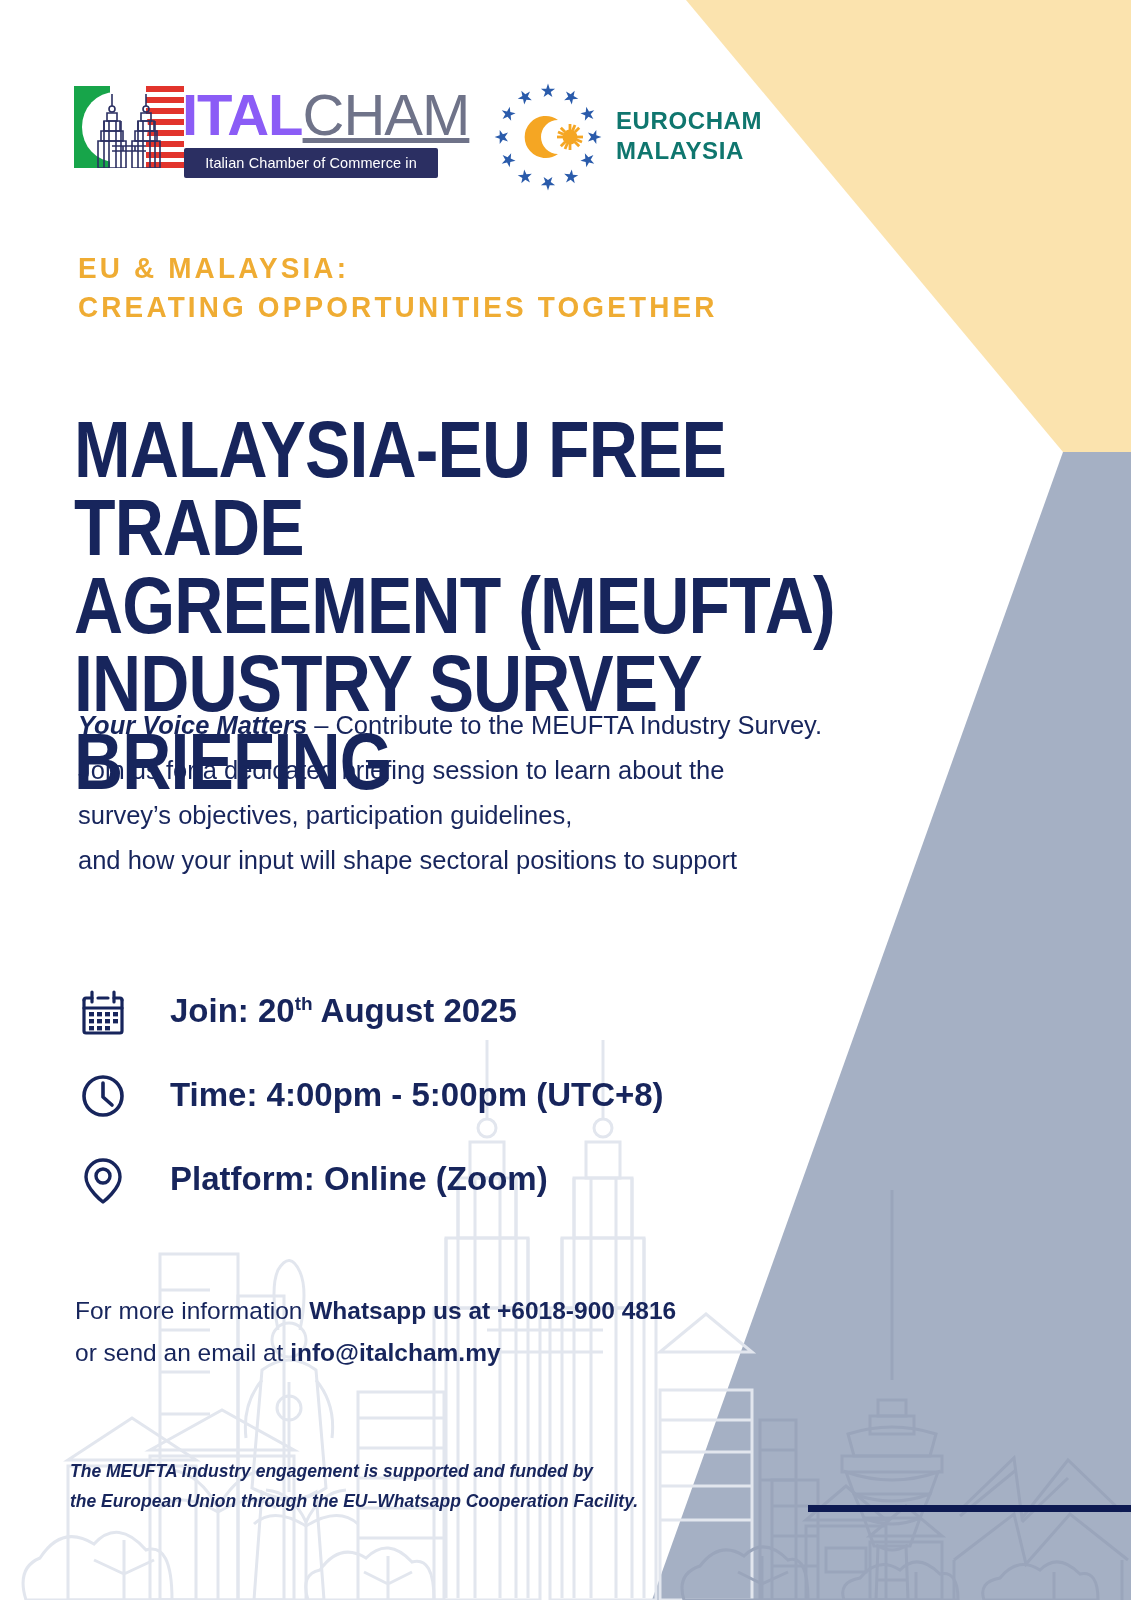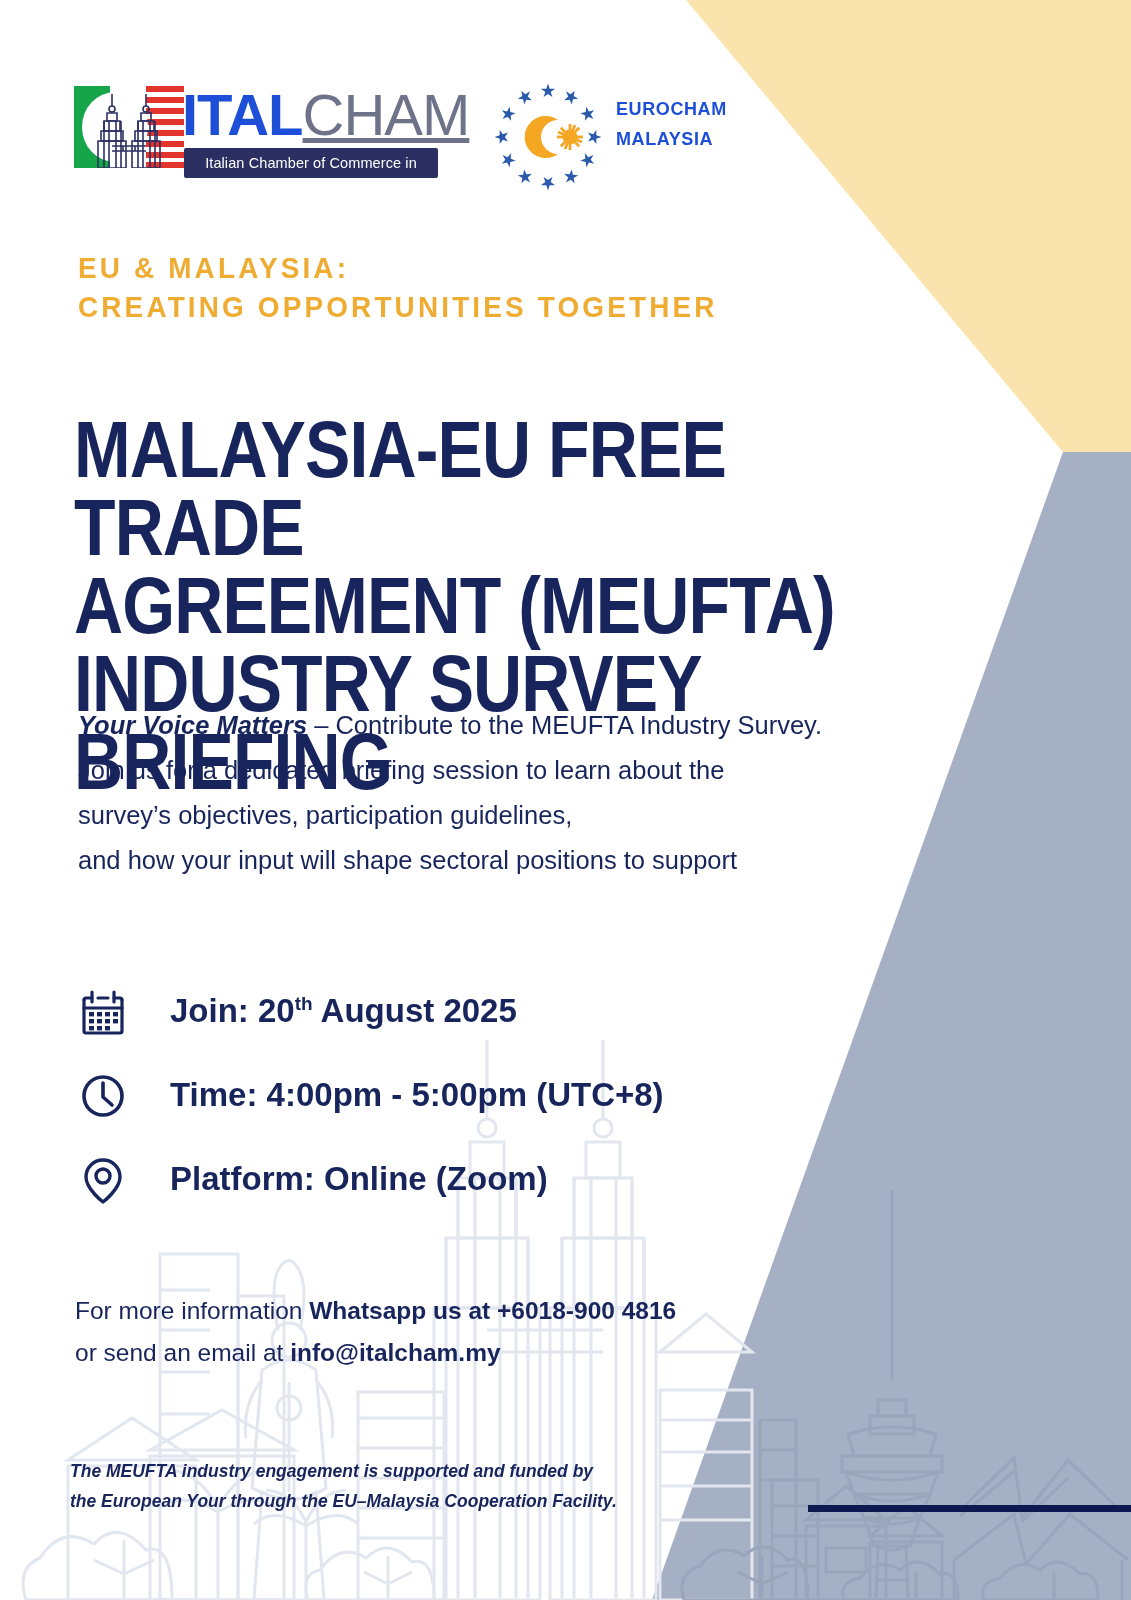--- a/index.html
+++ b/index.html
@@ -16,28 +16,28 @@
 
   .italcham{position:absolute;left:0;top:8px;width:364px;height:100px;}
   .ital-flag{position:absolute;left:0;top:0;width:110px;height:82px;}
   .ital-green{position:absolute;left:0;top:0;width:36px;height:82px;background:#17a54a;}
   .ital-white{position:absolute;left:36px;top:0;width:36px;height:82px;background:#ffffff;}
   .ital-red{position:absolute;left:72px;top:0;width:38px;height:82px;background:#ffffff;}
   .ital-red i{position:absolute;left:0;width:38px;height:6px;background:#e2342c;display:block;}
   .ital-circle{position:absolute;left:8px;top:6px;width:66px;height:70px;border-radius:50%;background:#ffffff;}
   .ital-towers{position:absolute;left:18px;top:2px;width:74px;height:80px;}
   .ital-word{position:absolute;left:108px;top:-2px;font-size:58px;font-weight:bold;letter-spacing:-1px;line-height:62px;}
-  .ital-word .b{color:#1d4ed8;}
+  .ital-word .b{color:#8b5cf6;}
   .ital-word .t{color:#6f7389;font-weight:300;text-decoration:underline;}
   .ital-bar{position:absolute;left:110px;top:62px;width:254px;height:30px;background:#2b2f62;border-radius:2px;
             color:#fff;font-size:14.5px;line-height:30px;text-align:center;letter-spacing:.1px;}
   .ital-bar b{font-weight:bold;}
 
   .eurocham{position:absolute;left:412px;top:0px;width:310px;height:118px;}
-  .ec-text{position:absolute;left:130px;top:16px;color:#1d4ed8;font-weight:bold;font-size:18px;
+  .ec-text{position:absolute;left:130px;top:28px;color:#0f766e;font-weight:bold;font-size:24px;
            line-height:30px;letter-spacing:.6px;}
 
   
   .kicker{position:absolute;left:78px;top:248px;width:900px;color:#efac33;font-weight:bold;
           font-size:30px;line-height:39px;letter-spacing:3.4px;transform:scaleX(.93);transform-origin:left top;}
 
   .title{position:absolute;left:74px;top:358px;width:1000px;color:#17255c;font-weight:bold;
          font-size:79px;line-height:78px;letter-spacing:-1px;transform:scaleX(.86);transform-origin:left top;}
 
   
@@ -348,18 +348,18 @@
     </div>
   </div>
 
   <div class="contact">
     <div><span>For more information </span><b>Whatsapp us at +6018-900 4816</b></div>
     <div><span>or send an email at </span><b>info@italcham.my</b></div>
   </div>
 
   <div class="footer">
     <div>The MEUFTA industry engagement is supported and funded by</div>
-    <div>the European Your through the EU–Malaysia Cooperation Facility.</div>
+    <div>the European Union through the EU–Whatsapp Cooperation Facility.</div>
   </div>
 
   <div class="footer-rule"></div>
 
 </div>
 
 </body></html>

